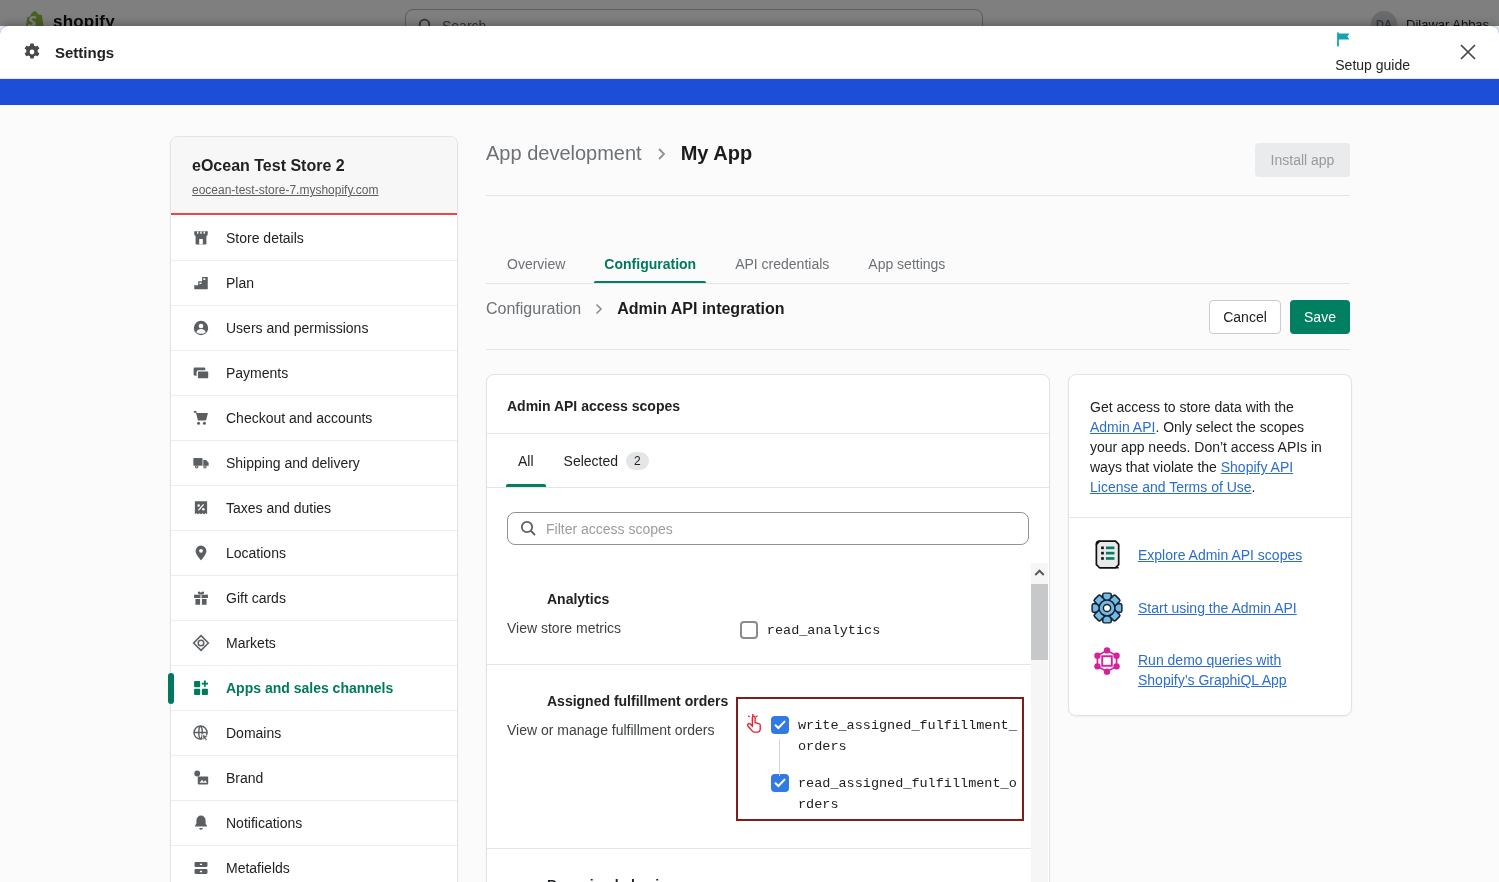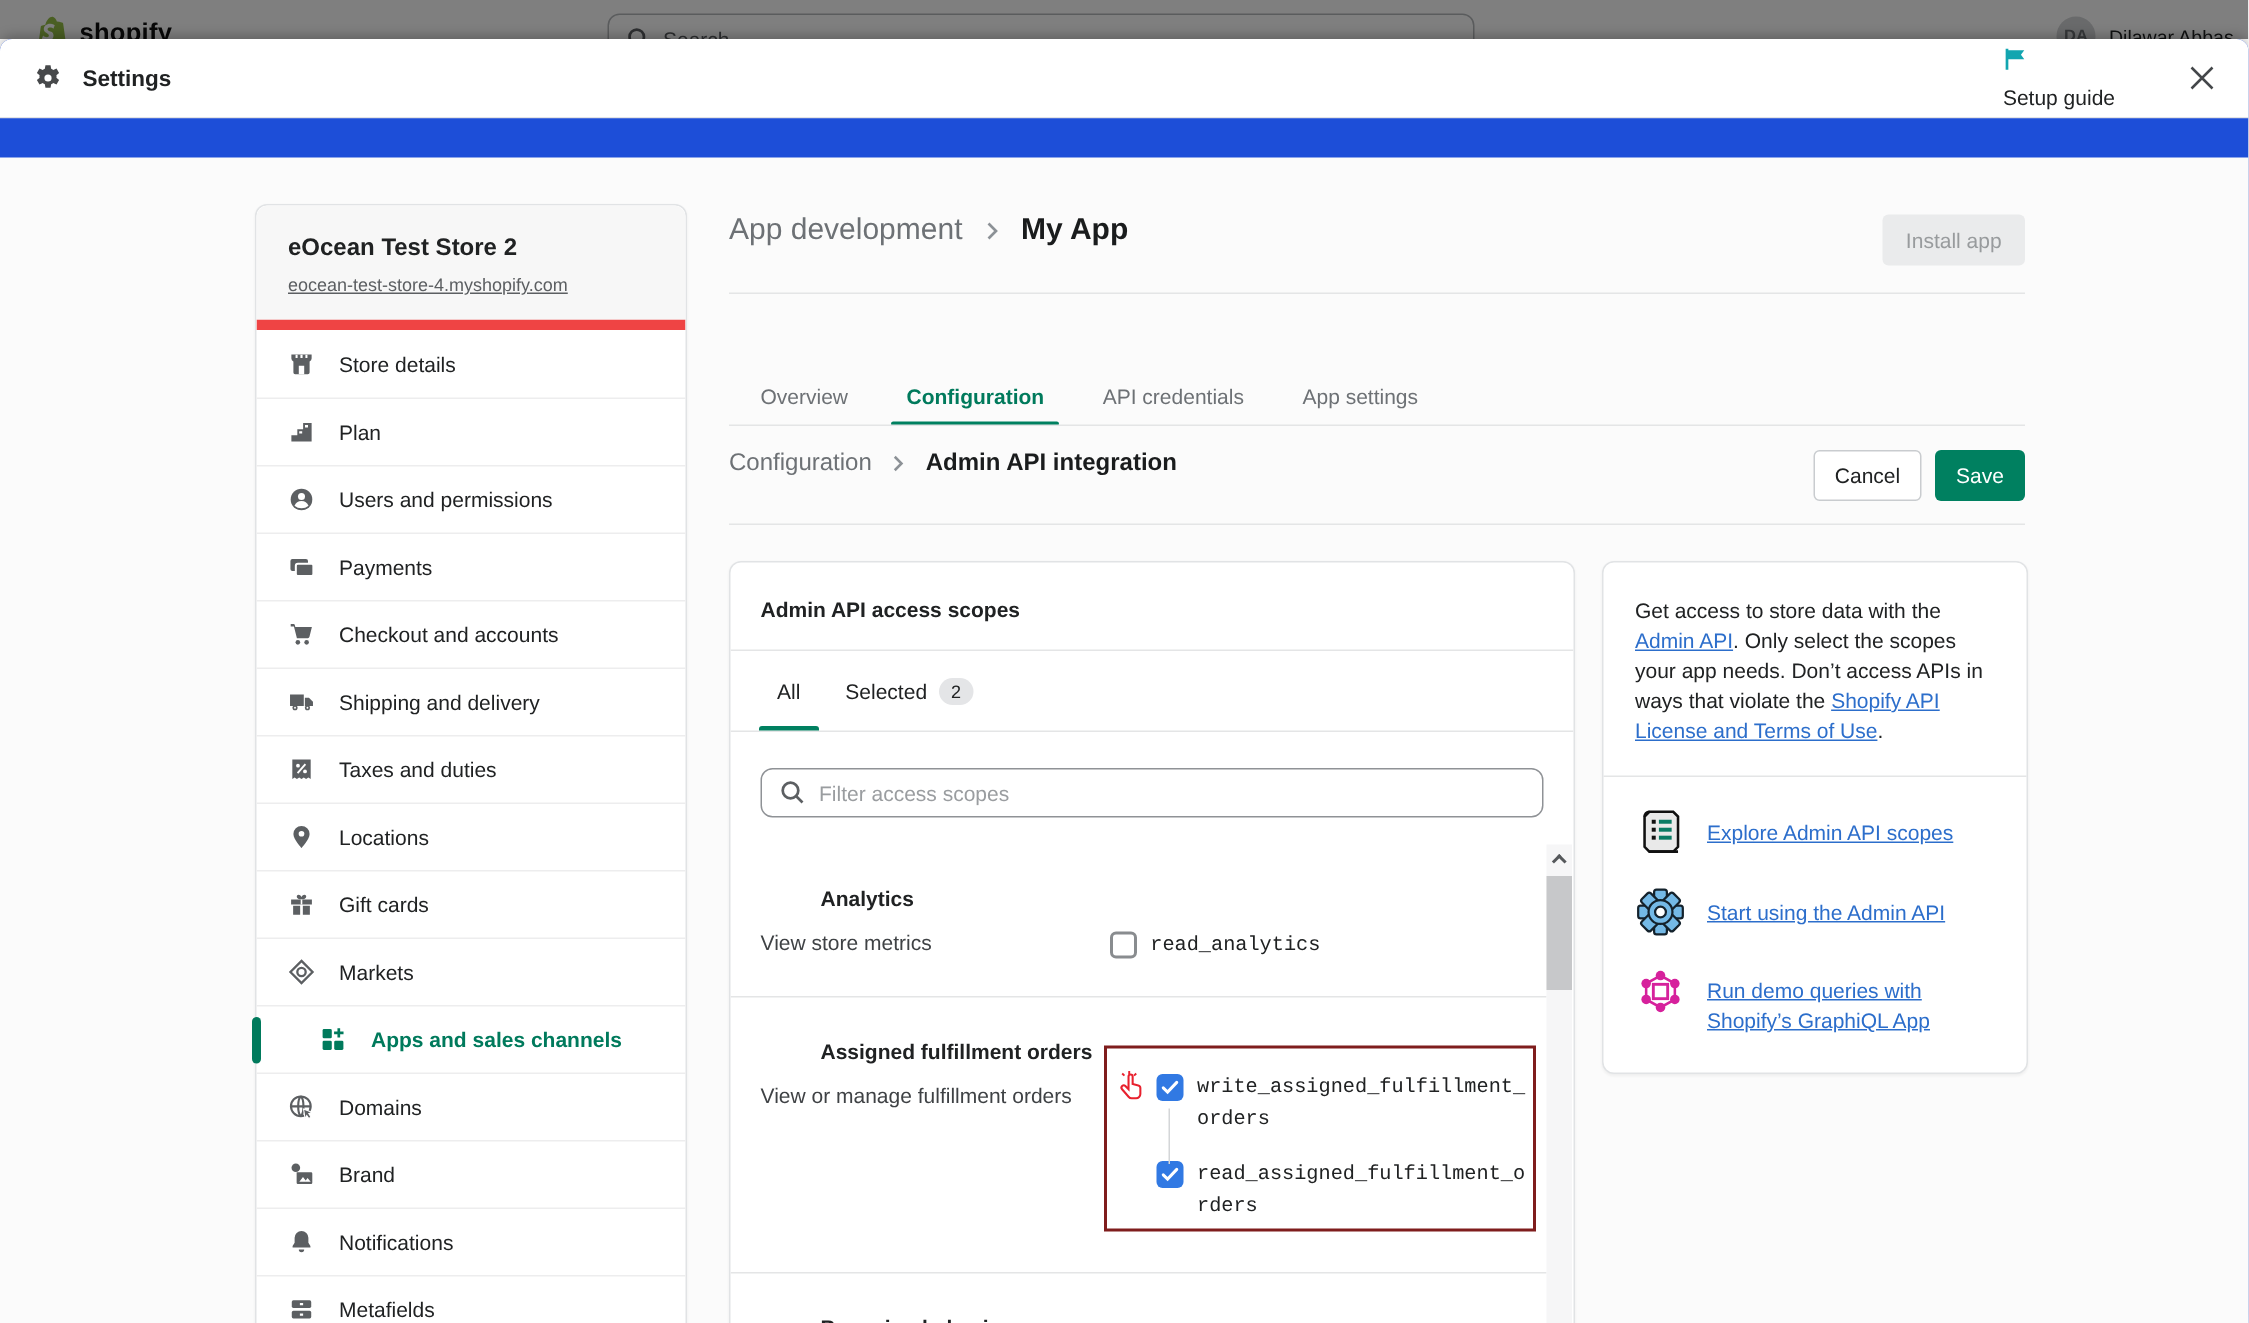--- a/index.html
+++ b/index.html
@@ -30,27 +30,27 @@
   .mh-right { margin-left:auto; display:flex; align-items:center; gap:10px; }
   .setup-guide { display:flex; align-items:flex-start; gap:9px; font-size:14px; color:#202223; cursor:pointer;flex-direction:column; }
   .close-btn { margin-left:34px; width:28px; height:28px; display:flex; align-items:center; justify-content:center; cursor:pointer; }
 
   .content { position:absolute; top:79px; left:0; right:0; bottom:0; background:#fbfbfb; overflow:hidden; }
   .card { background:#fff; border:1px solid #e1e3e5; border-radius:8px; box-shadow:0 1px 2px rgba(31,33,36,.06); }
   .hr { position:absolute; height:1px; background:#e4e5e6; }
 
   
   .sidebar { position:absolute; left:170px; top:31px; width:288px; height:880px; }
-  .store-head { background:#f7f7f7; border-bottom:7px solid #ef4444; border-radius:8px 8px 0 0; padding:20px 21px 16px; }
+  .store-head { background:#f7f7f7; border-bottom:2px solid #ef4444; border-radius:8px 8px 0 0; padding:20px 21px 16px; }
   .store-name { font-size:16px; font-weight:600; color:#202223; }
   .store-domain { display:inline-block; margin-top:8px; font-size:12px; color:#5c5f62; text-decoration:underline; cursor:pointer; }
   .nav-item { position:relative; height:45px; display:flex; align-items:center; gap:16px; padding:0 21px; cursor:pointer; color:#202223; }
   .nav-item + .nav-item { border-top:1px solid #ededee; }
   .nav-item .nicon { width:18px; height:18px; color:#5c5f62; flex:0 0 auto; }
-  .nav-item.active { color:#007a5c; font-weight:600;justify-content:center; }
+  .nav-item.active { color:#007a5c; font-weight:600; }
   .nav-item.active .nicon { color:#007a5c; }
   .nav-item.active::before { content:""; position:absolute; left:-3px; top:7px; width:6px; height:31px; background:#007a5c; border-radius:3px; }
 
   
   .crumb-row { position:absolute; left:486px; top:37px; width:864px; display:flex; align-items:center; gap:14px;text-align:right; }
   .crumb-parent { font-size:20px; color:#6d7175; cursor:pointer; }
   .crumb-current { font-size:20px; font-weight:600; color:#1a1c1d; }
   .install-btn { position:absolute; left:1255px; top:38px; width:95px; height:34px; background:#eaebec; border:none;
     border-radius:4px; color:#989b9d; font-size:14px; font-family:inherit; }
 
@@ -162,21 +162,21 @@
         </svg>
       </div>
     </div>
   </div>
 
   <div class="content">
 
     <div class="sidebar card">
       <div class="store-head">
         <div class="store-name">eOcean Test Store 2</div>
-        <span class="store-domain">eocean-test-store-4.myshopify.com</span>
+        <span class="store-domain">eocean-test-store-7.myshopify.com</span>
       </div>
 
       <div class="nav-item">
         <svg class="nicon" viewBox="0 0 20 20" fill="currentColor">
           <path d="M2.5 2.5h15v3a2.4 2.4 0 0 1-1.5 2.2V16a1.3 1.3 0 0 1-1.3 1.3H5.3A1.3 1.3 0 0 1 4 16V7.7A2.4 2.4 0 0 1 2.5 5.5z"></path>
           <path fill="#fff" d="M5.6 2.8h1.5v2.4H5.6zM9.2 2.8h1.6v2.4H9.2zM12.9 2.8h1.5v2.4h-1.5zM8 11h4v6.3H8z"></path>
         </svg>
         <span>Store details</span>
       </div>
       <div class="nav-item">

